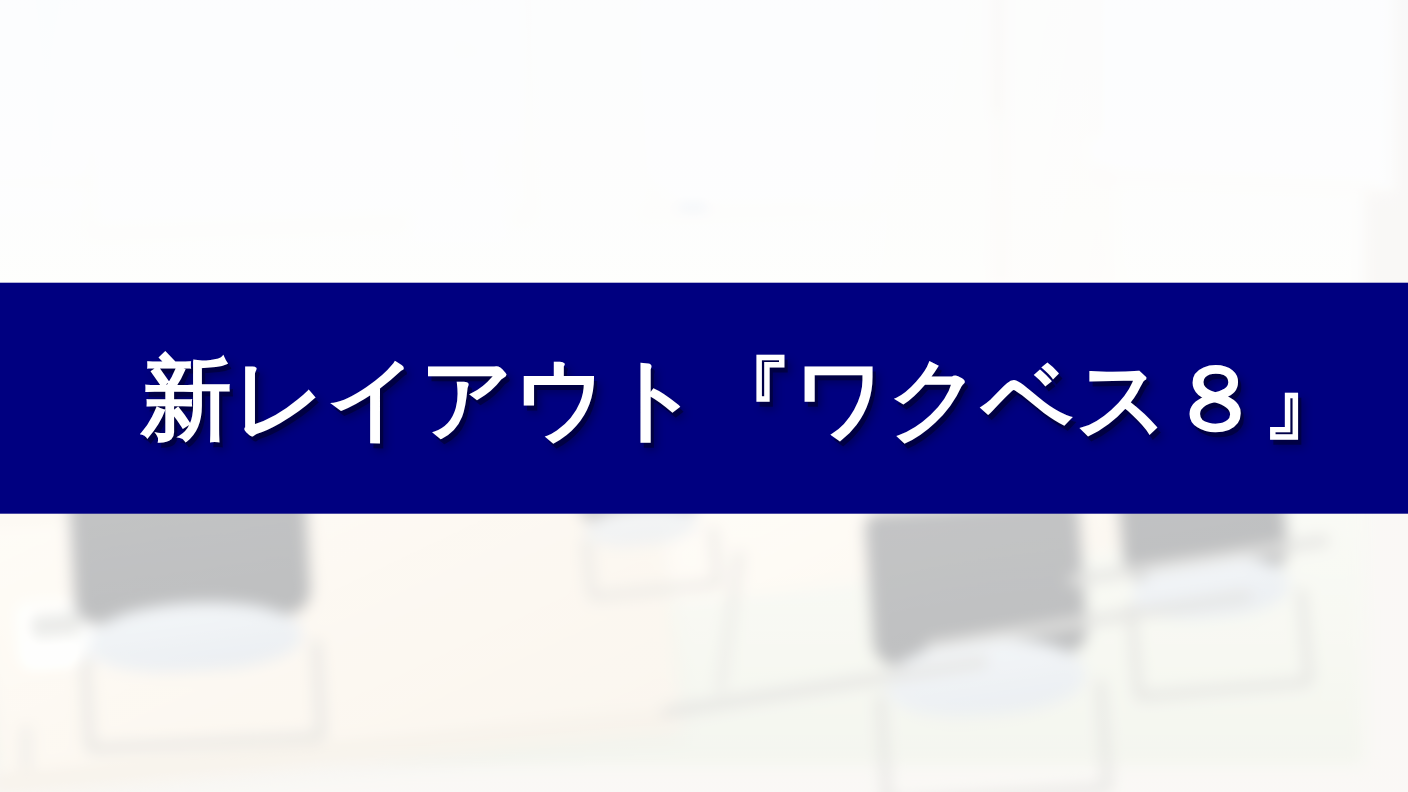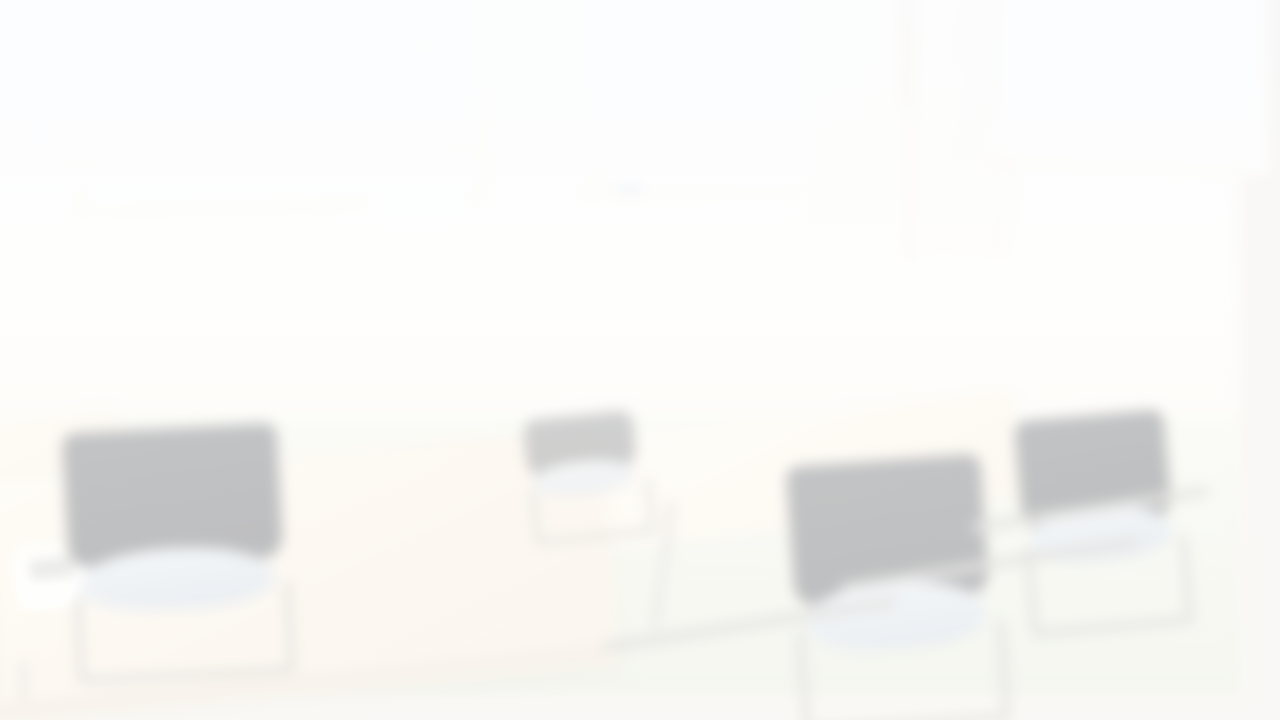--- a/index.html
+++ b/index.html
@@ -508,14 +508,17 @@
       <div class="rail" style="left:640px;  top:660px; width:300px; transform:rotate(-9deg);"></div>
       <div class="rail" style="left:880px;  top:600px; width:300px; transform:rotate(-9deg);"></div>
       <div class="rail" style="left:1010px; top:545px; width:240px; transform:rotate(-9deg);"></div>
 
     </div>
 
     <div class="photo-tint"></div>
     <div class="photo-wash"></div>
   </div>
 
+  <div class="banner">
+    <h1 class="banner-title">新レイアウト『ワクベス８』</h1>
+  </div>
 
 </div>
 
 </body></html>

